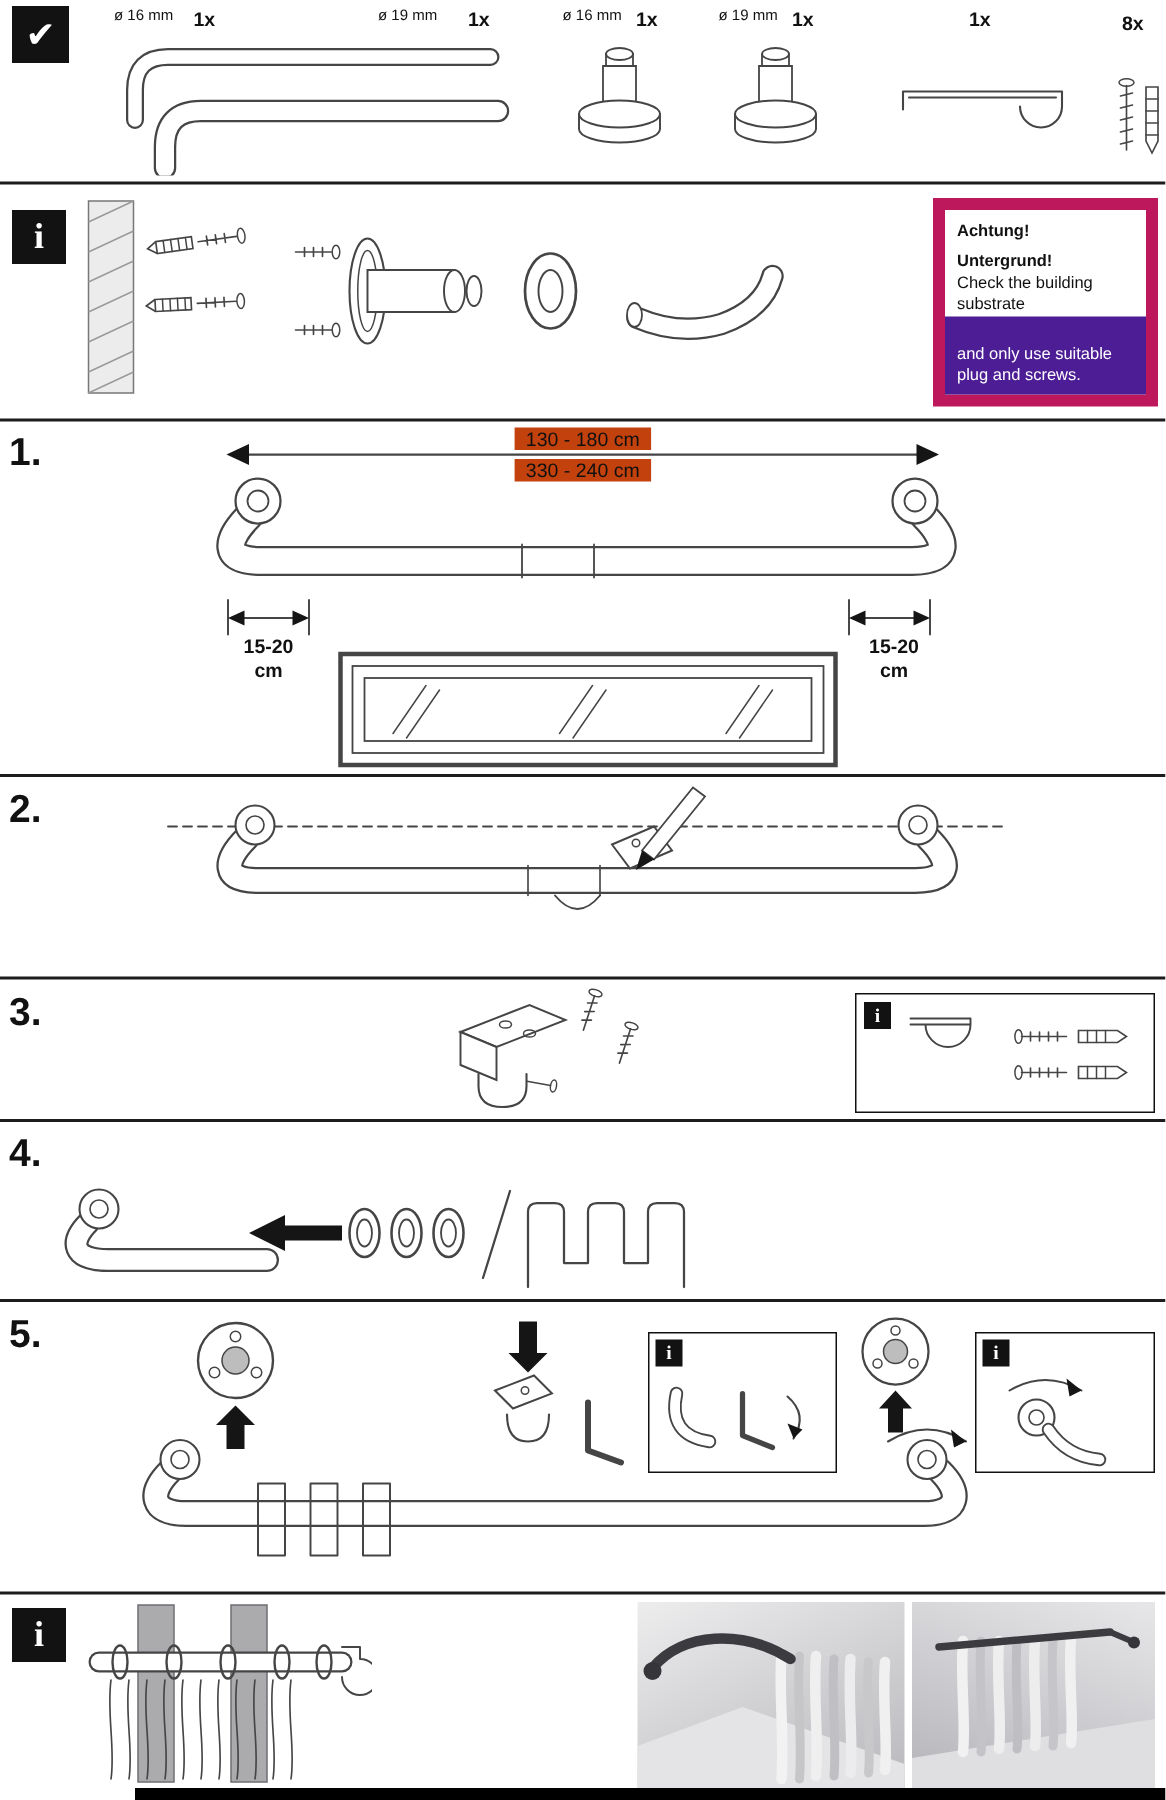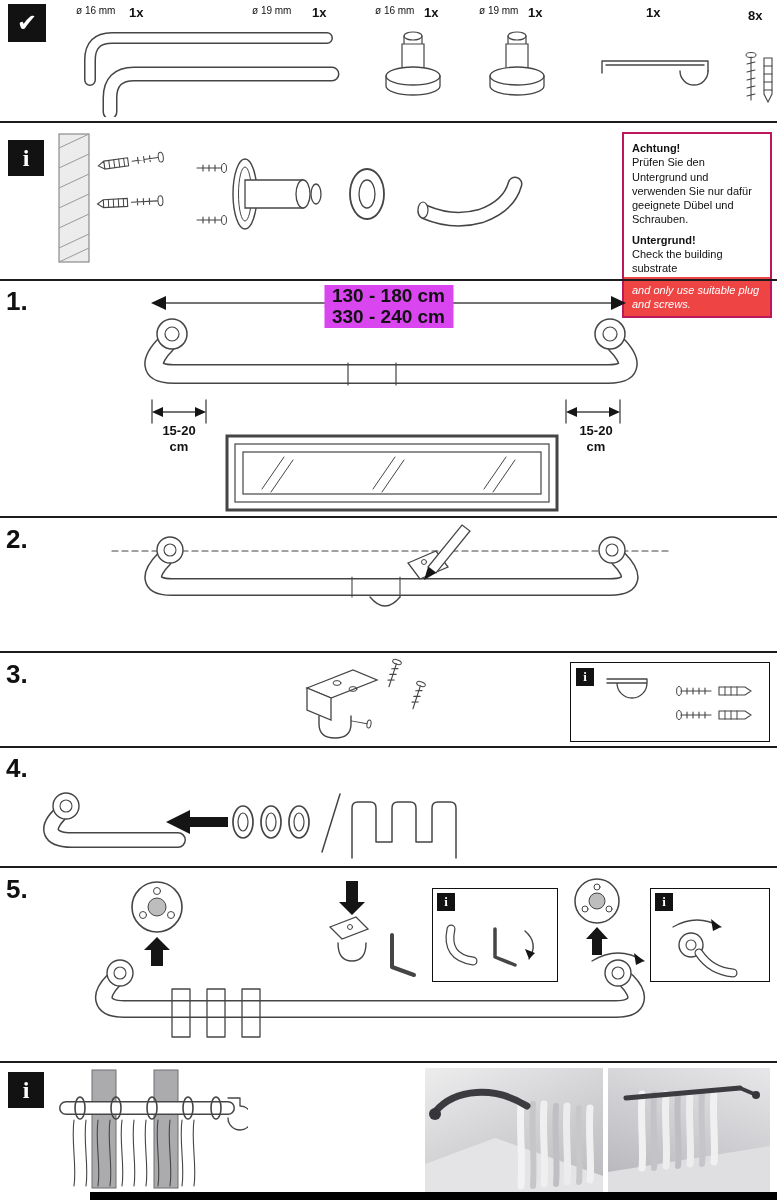--- a/index.html
+++ b/index.html
@@ -6,27 +6,27 @@
   body { background:#ffffff; }
   .page { position:relative; width:777px; height:1200px; background:#fff;
           font-family:"Liberation Sans", sans-serif; color:#111; overflow:hidden; }
   .abs { position:absolute; }
   .hr { position:absolute; left:0; width:777px; height:2px; background:#1c1c1c; }
   .tile { background:#121212; color:#fff; display:flex; align-items:center; justify-content:center; }
   .itile { font-family:"Liberation Serif", serif; font-weight:bold; }
   .lbl { font-size:10px; white-space:nowrap; }
   .qty { font-size:13px; font-weight:bold; white-space:nowrap; }
   .stepnum { font-size:26px; font-weight:bold; }
-  .range { position:absolute; left:50%; transform:translateX(-50%); background:#d946ef;
-           font-weight:bold; font-size:19px; padding:0 8px; white-space:nowrap; }
+  .range { position:absolute; left:50%; transform:translateX(-50%); background:#c2410c;
+           font-weight:normal; font-size:13px; padding:0 8px; white-space:nowrap; }
   .dim { position:absolute; font-weight:bold; font-size:13px; text-align:center; }
   .caption { font-size:15px; text-align:center; }
-  .warnbox { border:2px solid #be185d; background:#fff; font-size:11px; line-height:1.3; padding:7px 8px 0 8px; }
+  .warnbox { border:8px solid #be185d; background:#fff; font-size:11px; line-height:1.3; padding:7px 8px 0 8px; }
   .wt { font-weight:bold; }
-  .warn-inv { background:#ef4444; color:#fff; margin:1px -8px 0 -8px; padding:6px 8px 5px 8px;font-style:italic; }
+  .warn-inv { background:#4c1d95; color:#fff; margin:1px -8px 0 -8px; padding:18px 8px 5px 8px; }
   .infobox { border:1.5px solid #111; background:#fff; }
   .photo { overflow:hidden; }
   .t-out { fill:none; stroke:#454545; stroke-linecap:round; stroke-linejoin:round; }
   .t-in  { fill:none; stroke:#fff;    stroke-linecap:round; stroke-linejoin:round; }
   .ln    { fill:none; stroke:#454545; stroke-linecap:round; stroke-linejoin:round; }
   .fw    { fill:#fff; stroke:#454545; }
   .fb    { fill:#151515; stroke:none; }
   .hatch { stroke:#9a9a9a; stroke-width:1; fill:none; }
 </style>
 </head>
@@ -126,21 +126,20 @@
     </g>
     <g>
       <path class="t-out" stroke-width="15" d="M370,84 Q398,96 426,88 Q454,78 460,56"></path>
       <path class="t-in" stroke-width="12" d="M370,84 Q398,96 426,88 Q454,78 460,56"></path>
       <ellipse class="fw" cx="368" cy="82" rx="5" ry="8" stroke-width="1.2"></ellipse>
     </g>
   </svg>
 
   <div class="abs warnbox" style="left:622px;top:132px;width:150px">
     <div class="wt">Achtung!</div>
-    <div>Prüfen Sie den Untergrund und verwenden Sie nur dafür geeignete Dübel und Schrauben.</div>
     <div class="wt" style="margin-top:6px">Untergrund!</div>
     <div>Check the building substrate</div>
     <div class="warn-inv">and only use suitable plug and screws.</div>
   </div>
 
   <div class="hr" style="top:279px"></div>
 
   <div class="abs stepnum" style="left:6px;top:286px">1.</div>
 
   <svg class="abs" style="left:0;top:281px" width="777" height="234">

